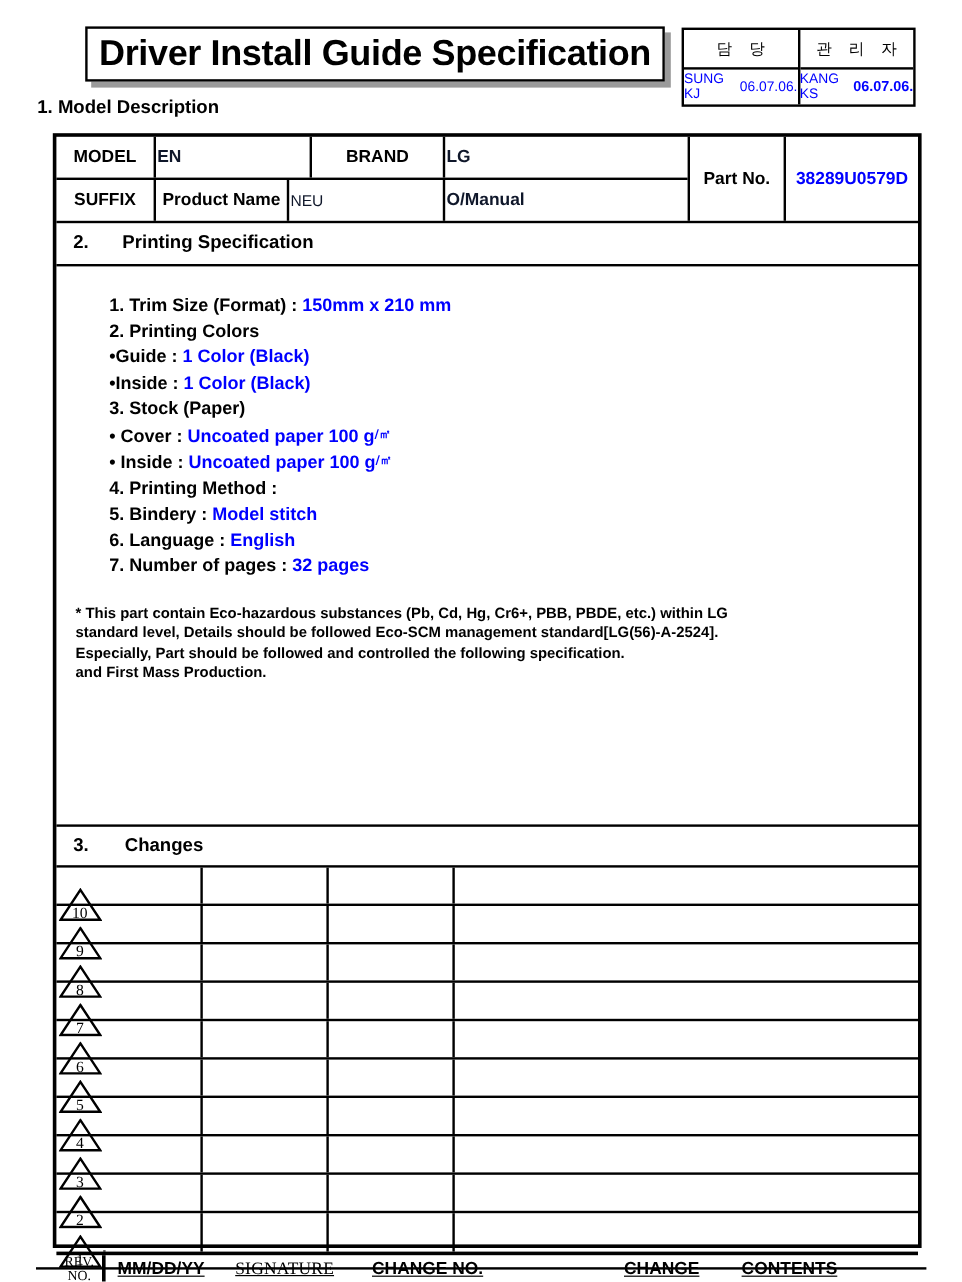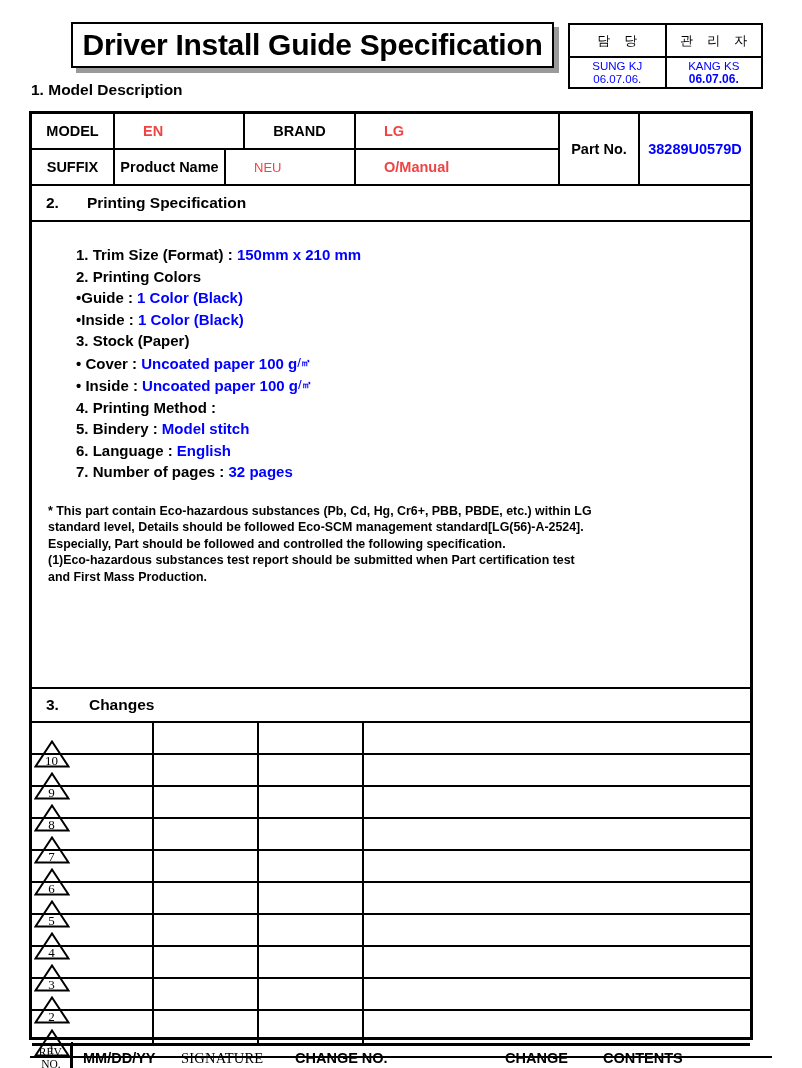--- a/index.html
+++ b/index.html
@@ -70,21 +70,21 @@
     align-items: center;
     justify-content: center;
     font-size: 13px;
     letter-spacing: 5px;
     text-indent: 5px;
     font-family: "DejaVu Sans", sans-serif;
   }
   .approval-body {
     flex: 1;
     display: flex;
-    flex-direction: column;
+    flex-direction: row;
     align-items: center;
     justify-content: center;
     color: #0000ff;
     line-height: 1.12;
     padding-top: 1px;
   }
   .approval-name { font-size: 11.5px; }
   .approval-date { font-size: 11.5px; }
   .approval-date.bold { font-weight: bold; font-size: 12px; }
 
@@ -93,21 +93,21 @@
     position: absolute;
     left: 31px;
     top: 81px;
     font-size: 15.5px;
     font-weight: bold;
   }
 
   
   .frame {
     position: absolute;
-    left: 29px;
+    left: 44px;
     top: 111px;
     width: 724px;
     height: 929px;
     border: 3px solid #000;
     box-sizing: border-box;
   }
 
   
   .model-block {
     position: absolute;
@@ -134,22 +134,22 @@
     display: flex;
     align-items: center;
     box-sizing: border-box;
   }
   .cell-label {
     justify-content: center;
     font-weight: bold;
     font-size: 14.5px;
   }
   .cell-value {
-    padding-left: 28px;
-    color: #ef4444;
+    padding-left: 1px;
+    color: #0f172a;
     font-weight: bold;
     font-size: 14.5px;
   }
   .cell-value.light { font-weight: normal; font-size: 13px; }
   .c-model  { width: 83px; border-right: 2px solid #000; }
   .c-modelv { width: 130px; border-right: 2px solid #000; }
   .c-brand  { width: 111px; border-right: 2px solid #000; }
   .c-brandv { flex: 1; border-radius: 11px; }
   .model-right {
     flex: 1;
@@ -314,20 +314,21 @@
     flex: 1;
     position: relative;
   }
   .foot-lbl {
     position: absolute;
     top: 50%;
     transform: translateY(-50%);
     font-size: 14.5px;
     font-weight: bold;
     white-space: nowrap;
+    text-decoration: underline;
   }
   .foot-lbl.reg {
     font-weight: normal;
     font-family: "Liberation Serif", serif;
     font-size: 14.5px;
     letter-spacing: 0.2px;
   }
   .f-date { left: 10px; }
   .f-sign { left: 108px; }
   .f-chno { left: 222px; }
@@ -411,21 +412,20 @@
         <div class="spec-line"><span>• Inside : </span><span class="blue">Uncoated paper 100 g</span><span class="blue sqm">/㎡</span></div>
         <div class="spec-line"><span>4. Printing Method :</span></div>
         <div class="spec-line"><span>5. Bindery  : </span><span class="blue">Model stitch</span></div>
         <div class="spec-line"><span>6. Language : </span><span class="blue">English</span></div>
         <div class="spec-line"><span>7. Number of pages : </span><span class="blue">32 pages</span></div>
       </div>
     <div class="note" id="spec-note">
         <p>*  This part contain Eco-hazardous substances (Pb, Cd, Hg, Cr6+, PBB, PBDE, etc.) within LG</p>
         <p>standard level, Details should be followed Eco-SCM management standard[LG(56)-A-2524].</p>
         <p>  Especially, Part should be followed and controlled the following specification.</p>
-        <p>  (1)Eco-hazardous substances test report should be submitted when  Part certification test</p>
         <p>and First Mass Production.</p>
       </div>
   </div>
 
   <div class="sec3-head">
     <span class="sec3-num">3.</span>
     <span class="sec3-title">Changes</span>
   </div>
 
   <div class="changes">

